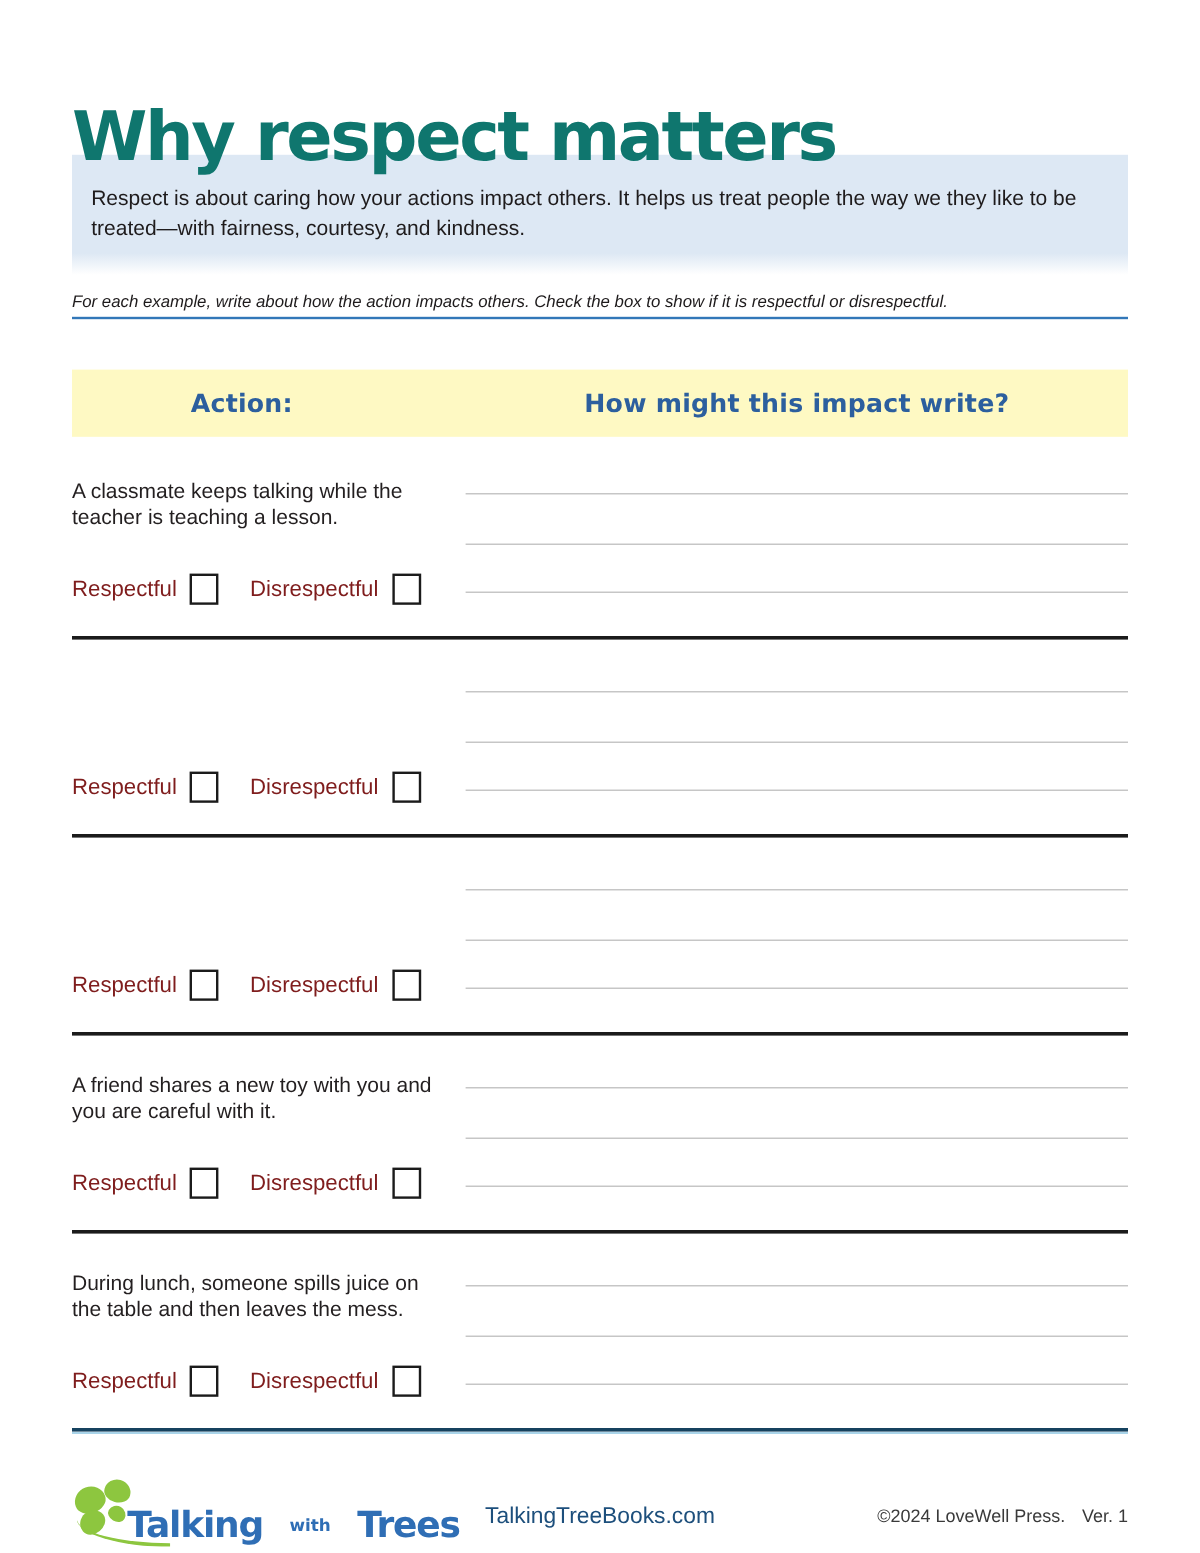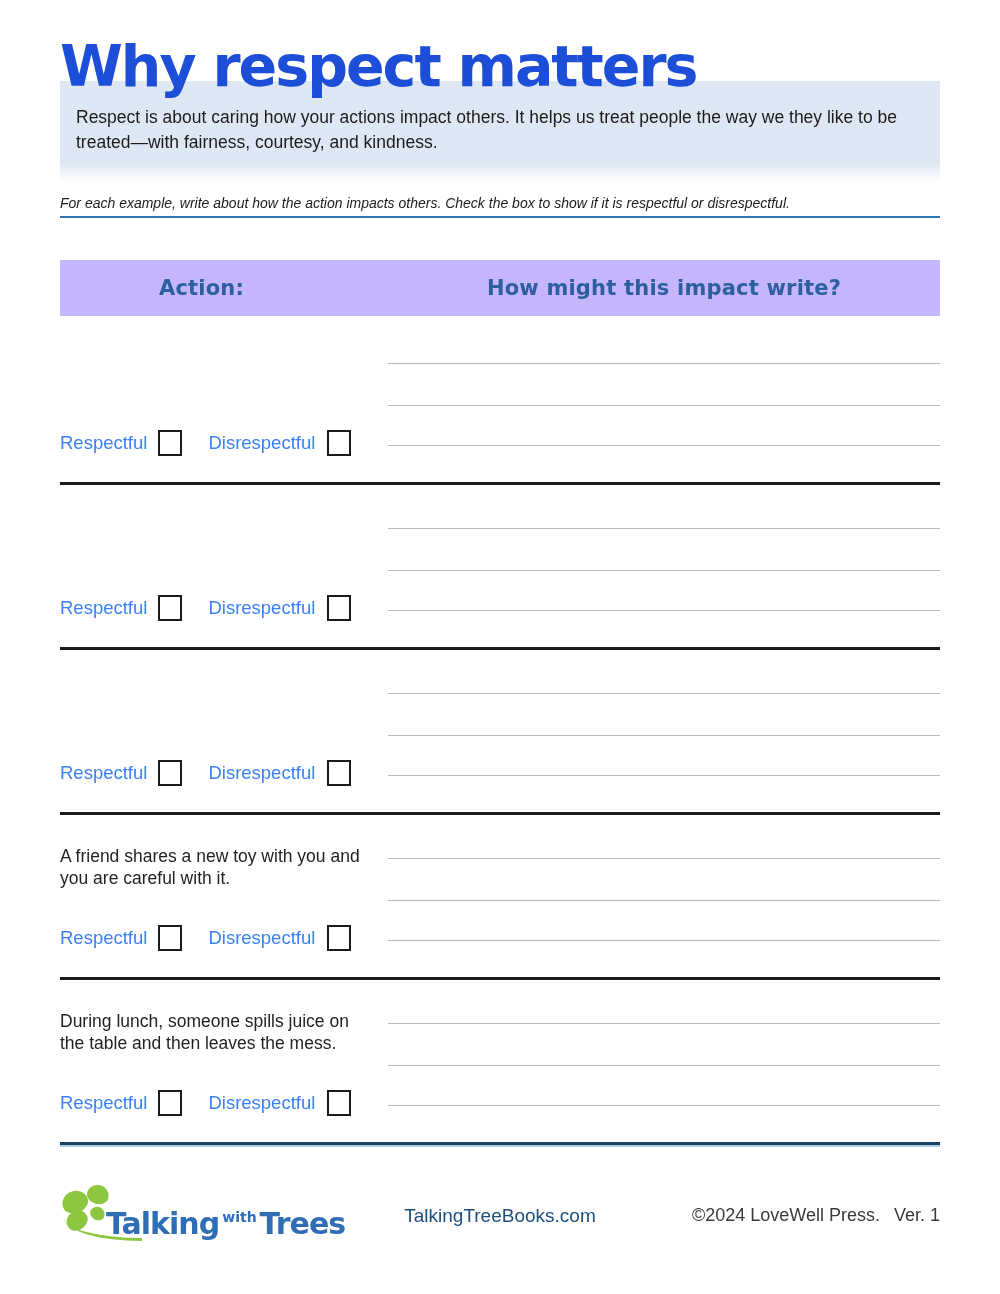--- a/index.html
+++ b/index.html
@@ -8,27 +8,27 @@
     width: 1000px; height: 1294px;
     font-family: "Liberation Sans", sans-serif;
     color: #231f20;
     overflow: hidden;
   }
   .page { padding: 0 60px; position: relative; width: 1000px; height: 1294px; }
 
   
   .title {
     position: relative; z-index: 2;
-    margin-top: 38px;
+    margin-top: 86px;
     font-family: "DejaVu Sans", sans-serif;
     font-weight: 800;
     font-size: 57px;
     line-height: 1;
     letter-spacing: -2px;
-    color: #1d4ed8;
+    color: #0f766e;
   }
 
   
   .banner {
     margin-top: -14px;
     position: relative; z-index: 1;
     background: linear-gradient(to bottom, #dde8f4 0%, #dde8f4 82%, rgba(221,232,244,0) 100%);
     padding: 24px 16px 26px 16px;
   }
   .banner p {
@@ -45,21 +45,21 @@
     font-style: italic;
     color: #1e1b1c;
     border-bottom: 2.5px solid #3277b8;
     padding-bottom: 5px;
   }
 
   
   .table-header {
     margin-top: 42px;
     height: 56px;
-    background: #c4b5fd;
+    background: #fef9c3;
     display: flex;
     align-items: center;
   }
   .th-cell {
     font-family: "DejaVu Sans", sans-serif;
     font-weight: 700;
     font-size: 21px;
     color: #2c5f9e;
     letter-spacing: 0.2px;
   }
@@ -82,21 +82,21 @@
     line-height: 1.27;
     color: #231f20;
   }
   .checkline {
     position: absolute;
     left: 0; bottom: 26px;
     display: flex;
     align-items: center;
     white-space: nowrap;
   }
-  .checkline .cb-label { font-size: 18.5px; color: #3b82f6; }
+  .checkline .cb-label { font-size: 18.5px; color: #7f1d1d; }
   .checkbox {
     display: inline-block;
     width: 24px; height: 26px;
     border: 2.5px solid #1b1b1b;
     background: #ffffff;
     margin-left: 11px;
   }
   .checkbox.second-gap { margin-left: 12px; }
   .gap-between { width: 26px; display: inline-block; }
   .row-right { flex: 1; display: flex; flex-direction: column; }
@@ -128,40 +128,40 @@
   .leaf2 { width: 22px; height: 19px; left: 27px; top: 0px;  transform: rotate(15deg); }
   .leaf3 { width: 22px; height: 19px; left: 6px;  top: 26px; transform: rotate(-40deg); }
   .leaf4 { width: 15px; height: 13px; left: 30px; top: 22px; transform: rotate(30deg); }
   .stem {
     position: absolute;
     left: 4px; top: 30px;
     width: 78px; height: 26px;
     border-bottom: 3px solid #8dc63f;
     border-bottom-left-radius: 100% 90%;
   }
-  .logo-text { display: flex; align-items: flex-start; margin-left: -14px; padding-bottom: 8px; }
+  .logo-text { display: flex; align-items: center; margin-left: -14px; padding-bottom: 8px; gap: 19px; }
   .logo-talking, .logo-trees {
     font-family: "DejaVu Sans", sans-serif;
     font-weight: 800; font-size: 30px; letter-spacing: -1px;
     color: #2f6eb5; line-height: 1;
   }
   .logo-with {
     font-family: "DejaVu Sans", sans-serif;
     font-weight: 700; font-size: 14px;
     color: #2f6eb5; margin: 0 3px;
   }
   .site-link {
     font-size: 19px;
     color: #1d4f7c;
     text-decoration: none;
     justify-self: center;
   }
   .copyright {
     justify-self: end;
-    font-size: 18px;
+    font-size: 15px;
     color: #3a3a3a;
     white-space: nowrap;
   }
   .copyright .ver { margin-left: 14px; }
 </style>
 </head>
 <body>
 
 <div class="page">
 
@@ -176,20 +176,21 @@
   <div class="table-header">
     <div class="th-cell th-left">Action:</div>
     <div class="th-cell th-right">How might this impact write?</div>
   </div>
 
   <div class="rows">
 
     <div>
       <div class="row-body">
         <div class="row-left">
+          <p class="scenario">A classmate keeps talking while the teacher is teaching a lesson.</p>
           <div class="checkline">
             <span class="cb-label">Respectful</span>
             <span class="checkbox"></span>
             <span class="gap-between"></span>
             <span class="cb-label">Disrespectful</span>
             <span class="checkbox second-gap"></span>
           </div>
         </div>
         <div class="row-right">
           <div class="wline first"></div>

